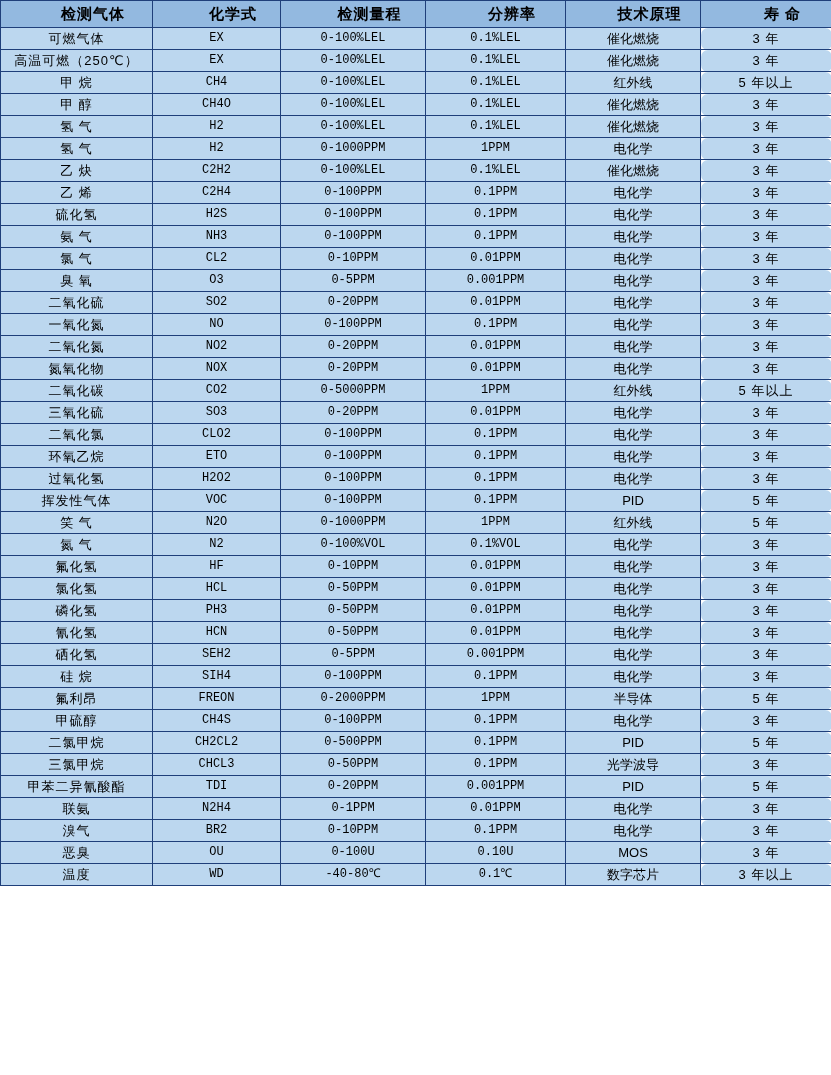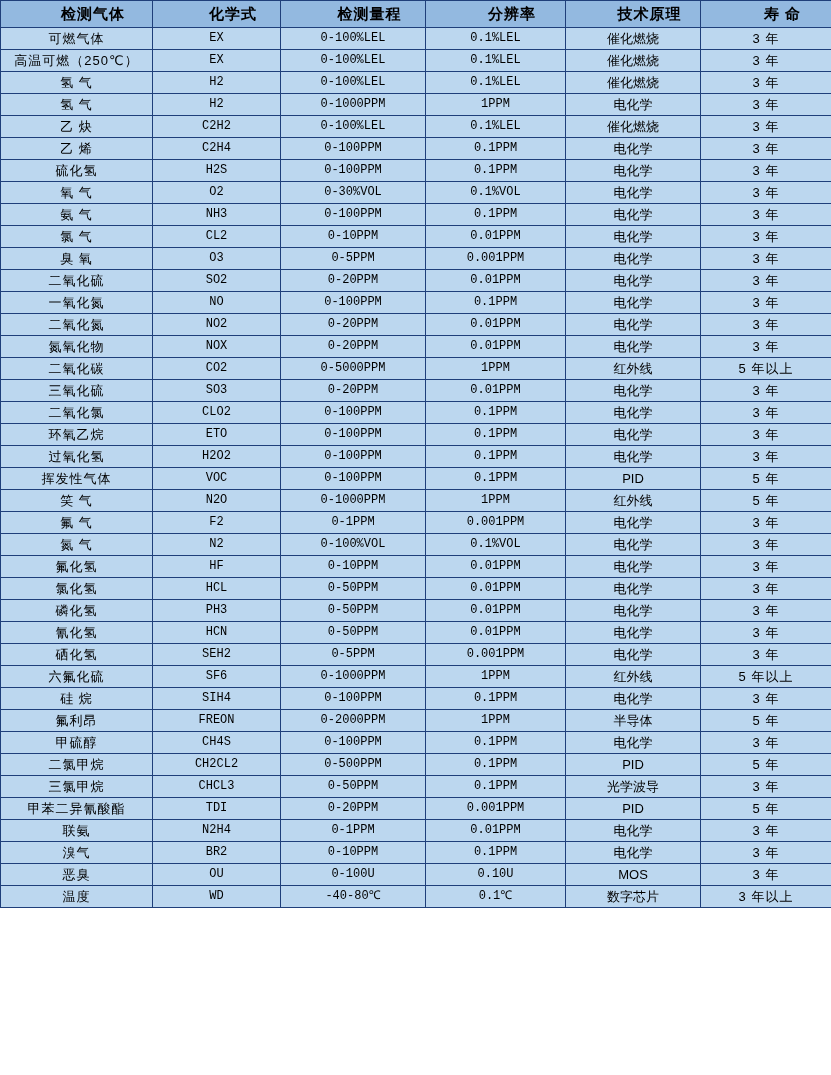--- a/index.html
+++ b/index.html
@@ -61,20 +61,21 @@
   }
   table.gas-table tbody td.formula,
   table.gas-table tbody td.range,
   table.gas-table tbody td.resolution {
     font-family: "Liberation Mono", "DejaVu Sans Mono", monospace;
     font-size: 12px;
     letter-spacing: 0px;
   }
   table.gas-table tbody td.life {
     letter-spacing: 1px;
+    border-radius: 7px;
   }
 </style>
 </head>
 <body>
 
 <div class="sheet">
   <table class="gas-table">
     <colgroup>
       <col class="c0">
         <col class="c1">
@@ -104,20 +105,36 @@
         </tr>
         <tr>
           <td class="name">高温可燃（250℃）</td>
           <td class="formula">EX</td>
           <td class="range">0-100%LEL</td>
           <td class="resolution">0.1%LEL</td>
           <td class="principle">催化燃烧</td>
           <td class="life">3 年</td>
         </tr>
         <tr>
+          <td class="name">甲 烷</td>
+          <td class="formula">CH4</td>
+          <td class="range">0-100%LEL</td>
+          <td class="resolution">0.1%LEL</td>
+          <td class="principle">红外线</td>
+          <td class="life">5 年以上</td>
+        </tr>
+        <tr>
+          <td class="name">甲 醇</td>
+          <td class="formula">CH4O</td>
+          <td class="range">0-100%LEL</td>
+          <td class="resolution">0.1%LEL</td>
+          <td class="principle">催化燃烧</td>
+          <td class="life">3 年</td>
+        </tr>
+        <tr>
           <td class="name">氢 气</td>
           <td class="formula">H2</td>
           <td class="range">0-100%LEL</td>
           <td class="resolution">0.1%LEL</td>
           <td class="principle">催化燃烧</td>
           <td class="life">3 年</td>
         </tr>
         <tr>
           <td class="name">氢 气</td>
           <td class="formula">H2</td>
@@ -140,28 +157,20 @@
           <td class="range">0-100PPM</td>
           <td class="resolution">0.1PPM</td>
           <td class="principle">电化学</td>
           <td class="life">3 年</td>
         </tr>
         <tr>
           <td class="name">硫化氢</td>
           <td class="formula">H2S</td>
           <td class="range">0-100PPM</td>
           <td class="resolution">0.1PPM</td>
-          <td class="principle">电化学</td>
-          <td class="life">3 年</td>
-        </tr>
-        <tr>
-          <td class="name">氧 气</td>
-          <td class="formula">O2</td>
-          <td class="range">0-30%VOL</td>
-          <td class="resolution">0.1%VOL</td>
           <td class="principle">电化学</td>
           <td class="life">3 年</td>
         </tr>
         <tr>
           <td class="name">氨 气</td>
           <td class="formula">NH3</td>
           <td class="range">0-100PPM</td>
           <td class="resolution">0.1PPM</td>
           <td class="principle">电化学</td>
           <td class="life">3 年</td>
@@ -264,28 +273,20 @@
         </tr>
         <tr>
           <td class="name">笑 气</td>
           <td class="formula">N2O</td>
           <td class="range">0-1000PPM</td>
           <td class="resolution">1PPM</td>
           <td class="principle">红外线</td>
           <td class="life">5 年</td>
         </tr>
         <tr>
-          <td class="name">氟 气</td>
-          <td class="formula">F2</td>
-          <td class="range">0-1PPM</td>
-          <td class="resolution">0.001PPM</td>
-          <td class="principle">电化学</td>
-          <td class="life">3 年</td>
-        </tr>
-        <tr>
           <td class="name">氮 气</td>
           <td class="formula">N2</td>
           <td class="range">0-100%VOL</td>
           <td class="resolution">0.1%VOL</td>
           <td class="principle">电化学</td>
           <td class="life">3 年</td>
         </tr>
         <tr>
           <td class="name">氟化氢</td>
           <td class="formula">HF</td>
@@ -318,28 +319,20 @@
           <td class="principle">电化学</td>
           <td class="life">3 年</td>
         </tr>
         <tr>
           <td class="name">硒化氢</td>
           <td class="formula">SEH2</td>
           <td class="range">0-5PPM</td>
           <td class="resolution">0.001PPM</td>
           <td class="principle">电化学</td>
           <td class="life">3 年</td>
-        </tr>
-        <tr>
-          <td class="name">六氟化硫</td>
-          <td class="formula">SF6</td>
-          <td class="range">0-1000PPM</td>
-          <td class="resolution">1PPM</td>
-          <td class="principle">红外线</td>
-          <td class="life">5 年以上</td>
         </tr>
         <tr>
           <td class="name">硅 烷</td>
           <td class="formula">SIH4</td>
           <td class="range">0-100PPM</td>
           <td class="resolution">0.1PPM</td>
           <td class="principle">电化学</td>
           <td class="life">3 年</td>
         </tr>
         <tr>

